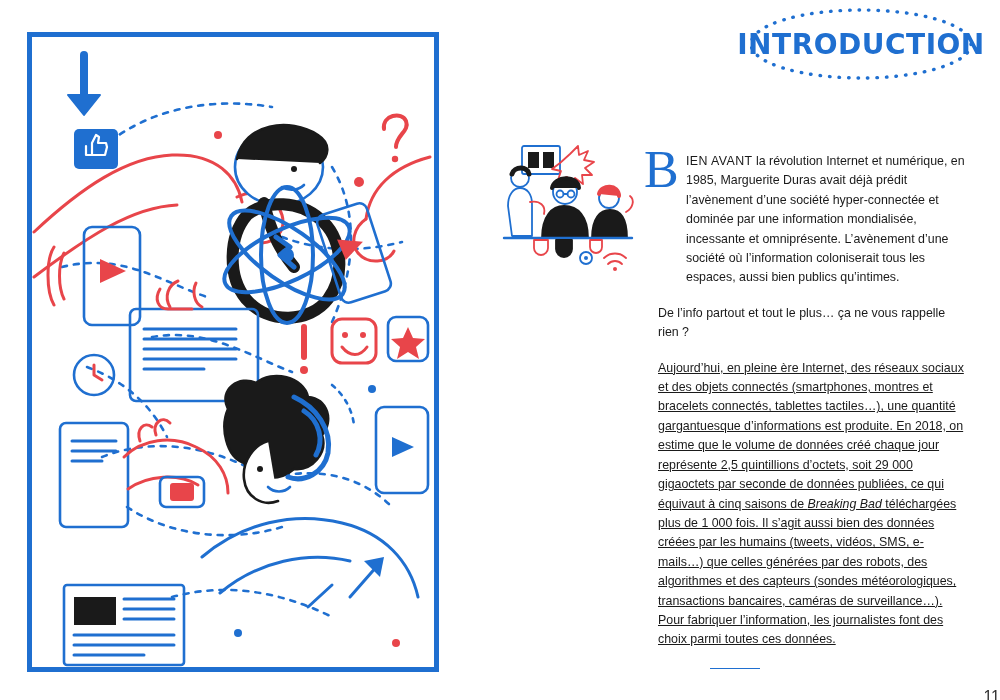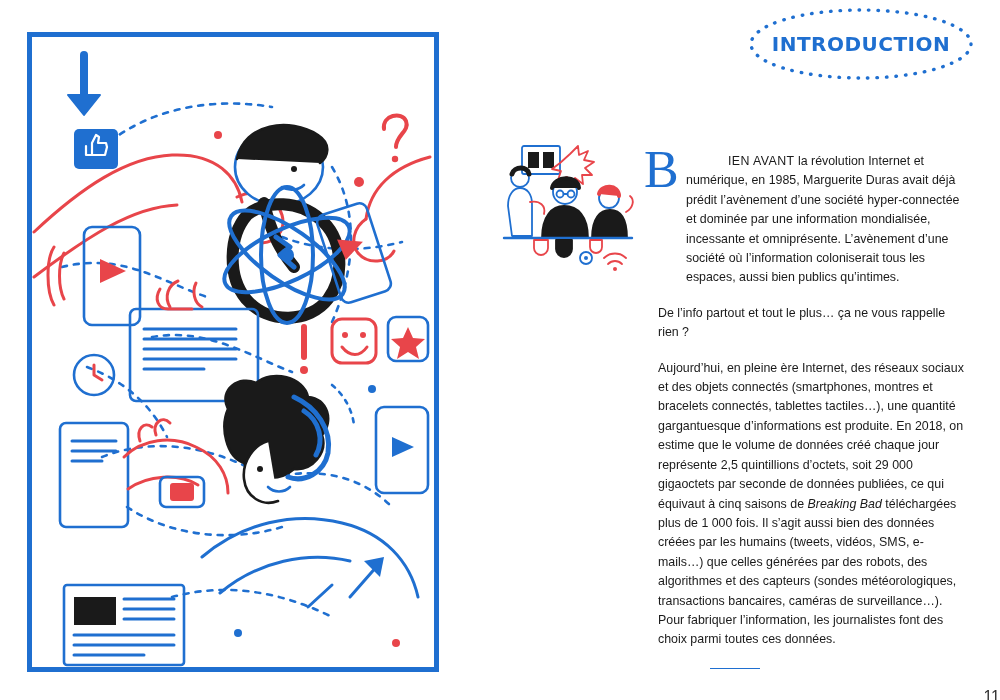--- a/index.html
+++ b/index.html
@@ -58,21 +58,21 @@
   .title-text {
     position: absolute;
     left: 0;
     top: 0;
     width: 230px;
     height: 76px;
     display: flex;
     align-items: center;
     justify-content: center;
     color: #1f6fd0;
-    font-size: 20px;
+    font-size: 28px;
     letter-spacing: 0.5px;
     font-family: "DejaVu Sans", sans-serif;
     font-weight: bold;
   }
 
   
   .vignette {
     position: absolute;
     left: 30px;
     top: 140px;
@@ -88,36 +88,36 @@
     top: 152px;
     width: 310px;
   }
   .para {
     font-size: 12.4px;
     line-height: 19.4px;
     color: #1a1a1a;
     margin: 0 0 16px 0;
     text-align: left;
   }
-  .para:last-child { margin-bottom: 0; }
+  .para:last-child { margin-bottom: 0; text-decoration: underline; }
 
   .dropcap-para { position: relative; min-height: 54px; }
   .dropcap {
     position: absolute;
     left: -14px;
     top: -8px;
     font-family: "Liberation Serif", serif;
     font-size: 52px;
     line-height: 52px;
     color: #1f6fd0;
     font-weight: normal;
   }
   .indent1 { padding-left: 28px; }
 
-  .smallcaps { letter-spacing: 0.4px; margin-left: 42px; }
+  .smallcaps { letter-spacing: 0.4px; }
   em { font-style: italic; }
 
   
   .page-number {
     position: absolute;
     left: 0;
     top: 688px;
     width: 530px;
     text-align: right;
     font-size: 16px;

